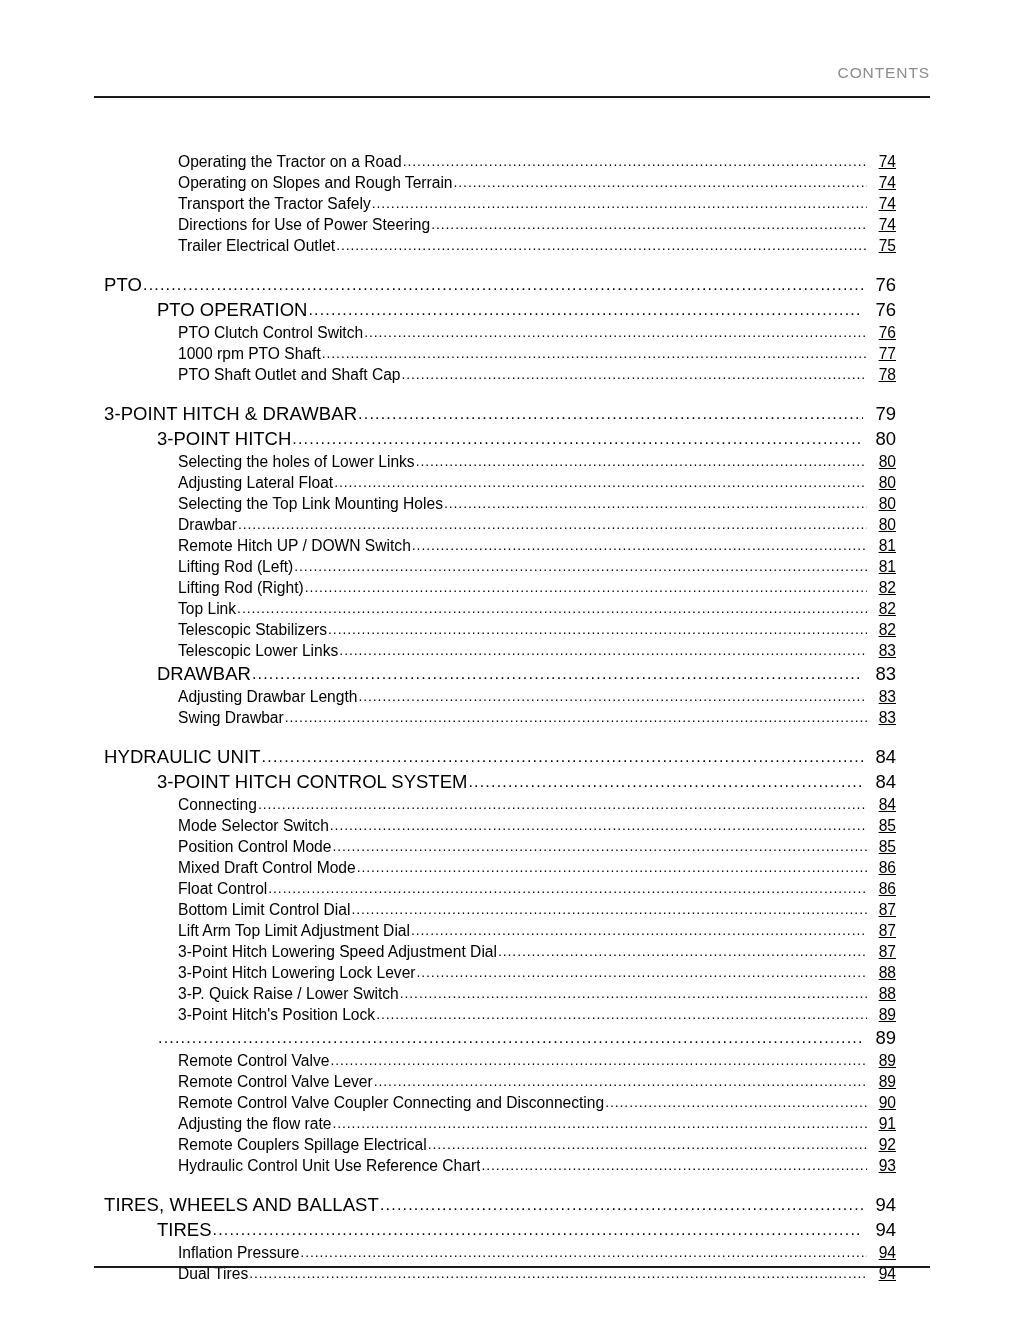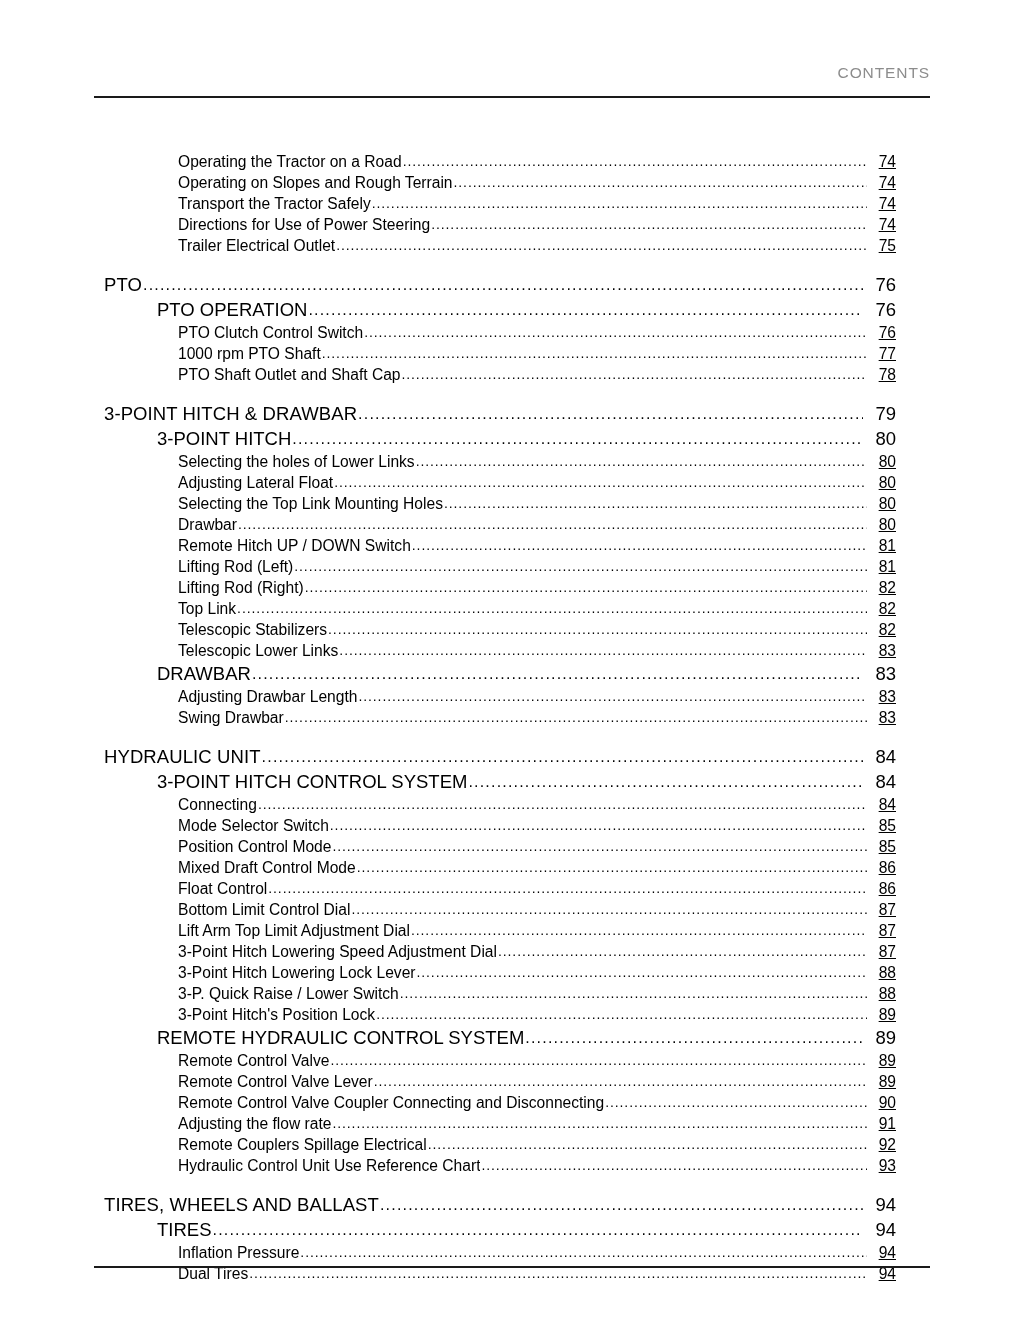--- a/index.html
+++ b/index.html
@@ -320,21 +320,20 @@
         <span class="toc-title">3-P. Quick Raise / Lower Switch</span>
         <span class="toc-dots"></span>
         <span class="toc-page">88</span>
       </div>
       <div class="toc-entry lvl3">
         <span class="toc-title">3-Point Hitch's Position Lock</span>
         <span class="toc-dots"></span>
         <span class="toc-page">89</span>
       </div>
       <div class="toc-entry lvl2">
-        <span class="toc-title">REMOTE HYDRAULIC CONTROL SYSTEM</span>
         <span class="toc-dots"></span>
         <span class="toc-page">89</span>
       </div>
       <div class="toc-entry lvl3">
         <span class="toc-title">Remote Control Valve</span>
         <span class="toc-dots"></span>
         <span class="toc-page">89</span>
       </div>
       <div class="toc-entry lvl3">
         <span class="toc-title">Remote Control Valve Lever</span>

